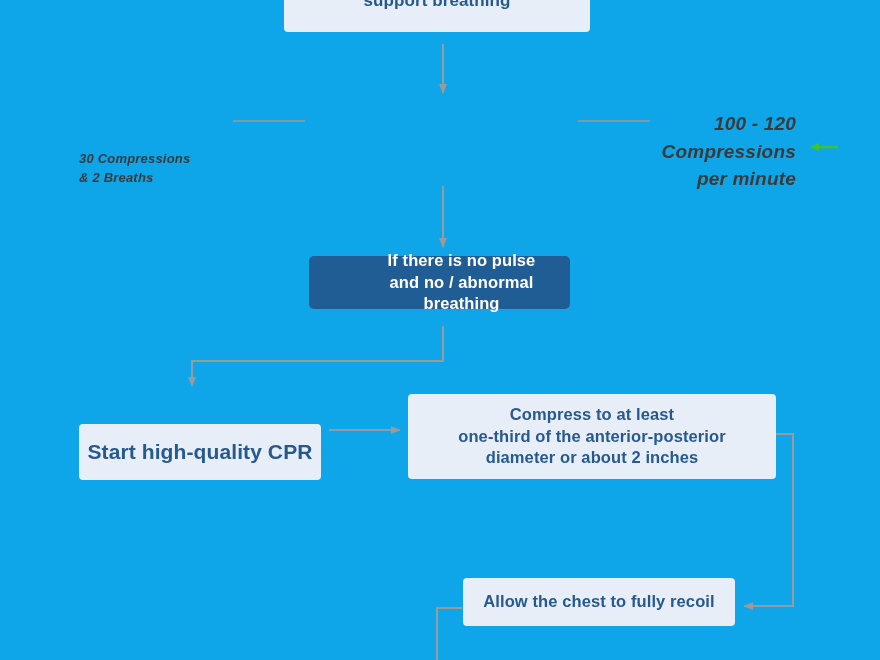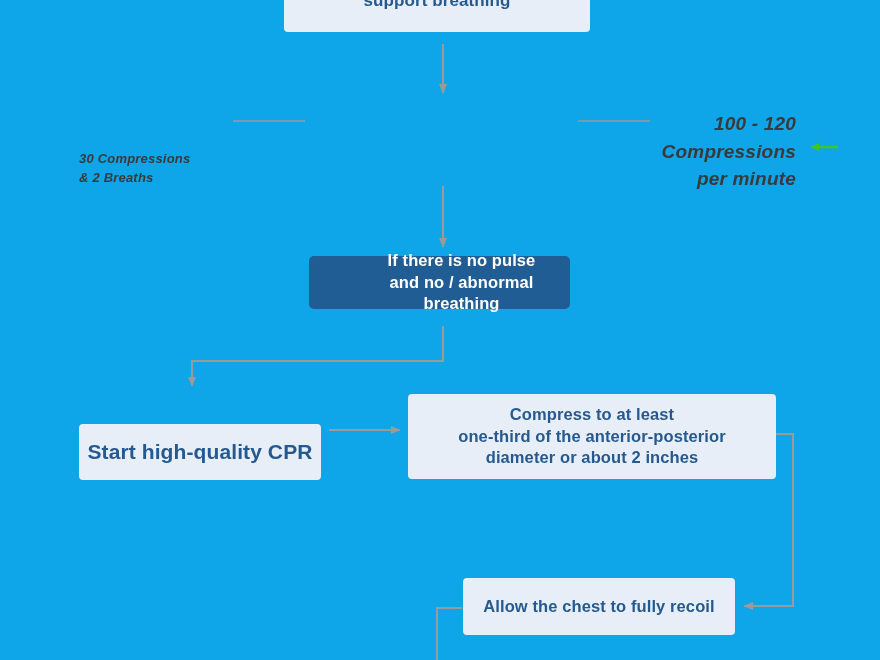--- a/index.html
+++ b/index.html
@@ -107,15 +107,15 @@
 
   <div class="node dark" style="left:309px; top:256px; width:261px; height:53px; font-size:16.5px;padding-left:44px;">If there is no pulse
 and no / abnormal breathing</div>
 
   <div class="node" style="left:79px; top:396px; width:242px; height:56px; font-size:21px;margin-top:28px;">Start high-quality CPR</div>
 
   <div class="node" style="left:408px; top:394px; width:368px; height:85px; font-size:16.5px;">Compress to at least
 one-third of the anterior-posterior
 diameter or about 2 inches</div>
 
-  <div class="node" style="left:463px; top:578px; width:272px; height:57px; font-size:16.5px;">Allow the chest to fully recoil</div>
+  <div class="node" style="left:463px; top:578px; width:272px; height:48px; font-size:16.5px;">Allow the chest to fully recoil</div>
 
 </div>
 
 </body></html>

